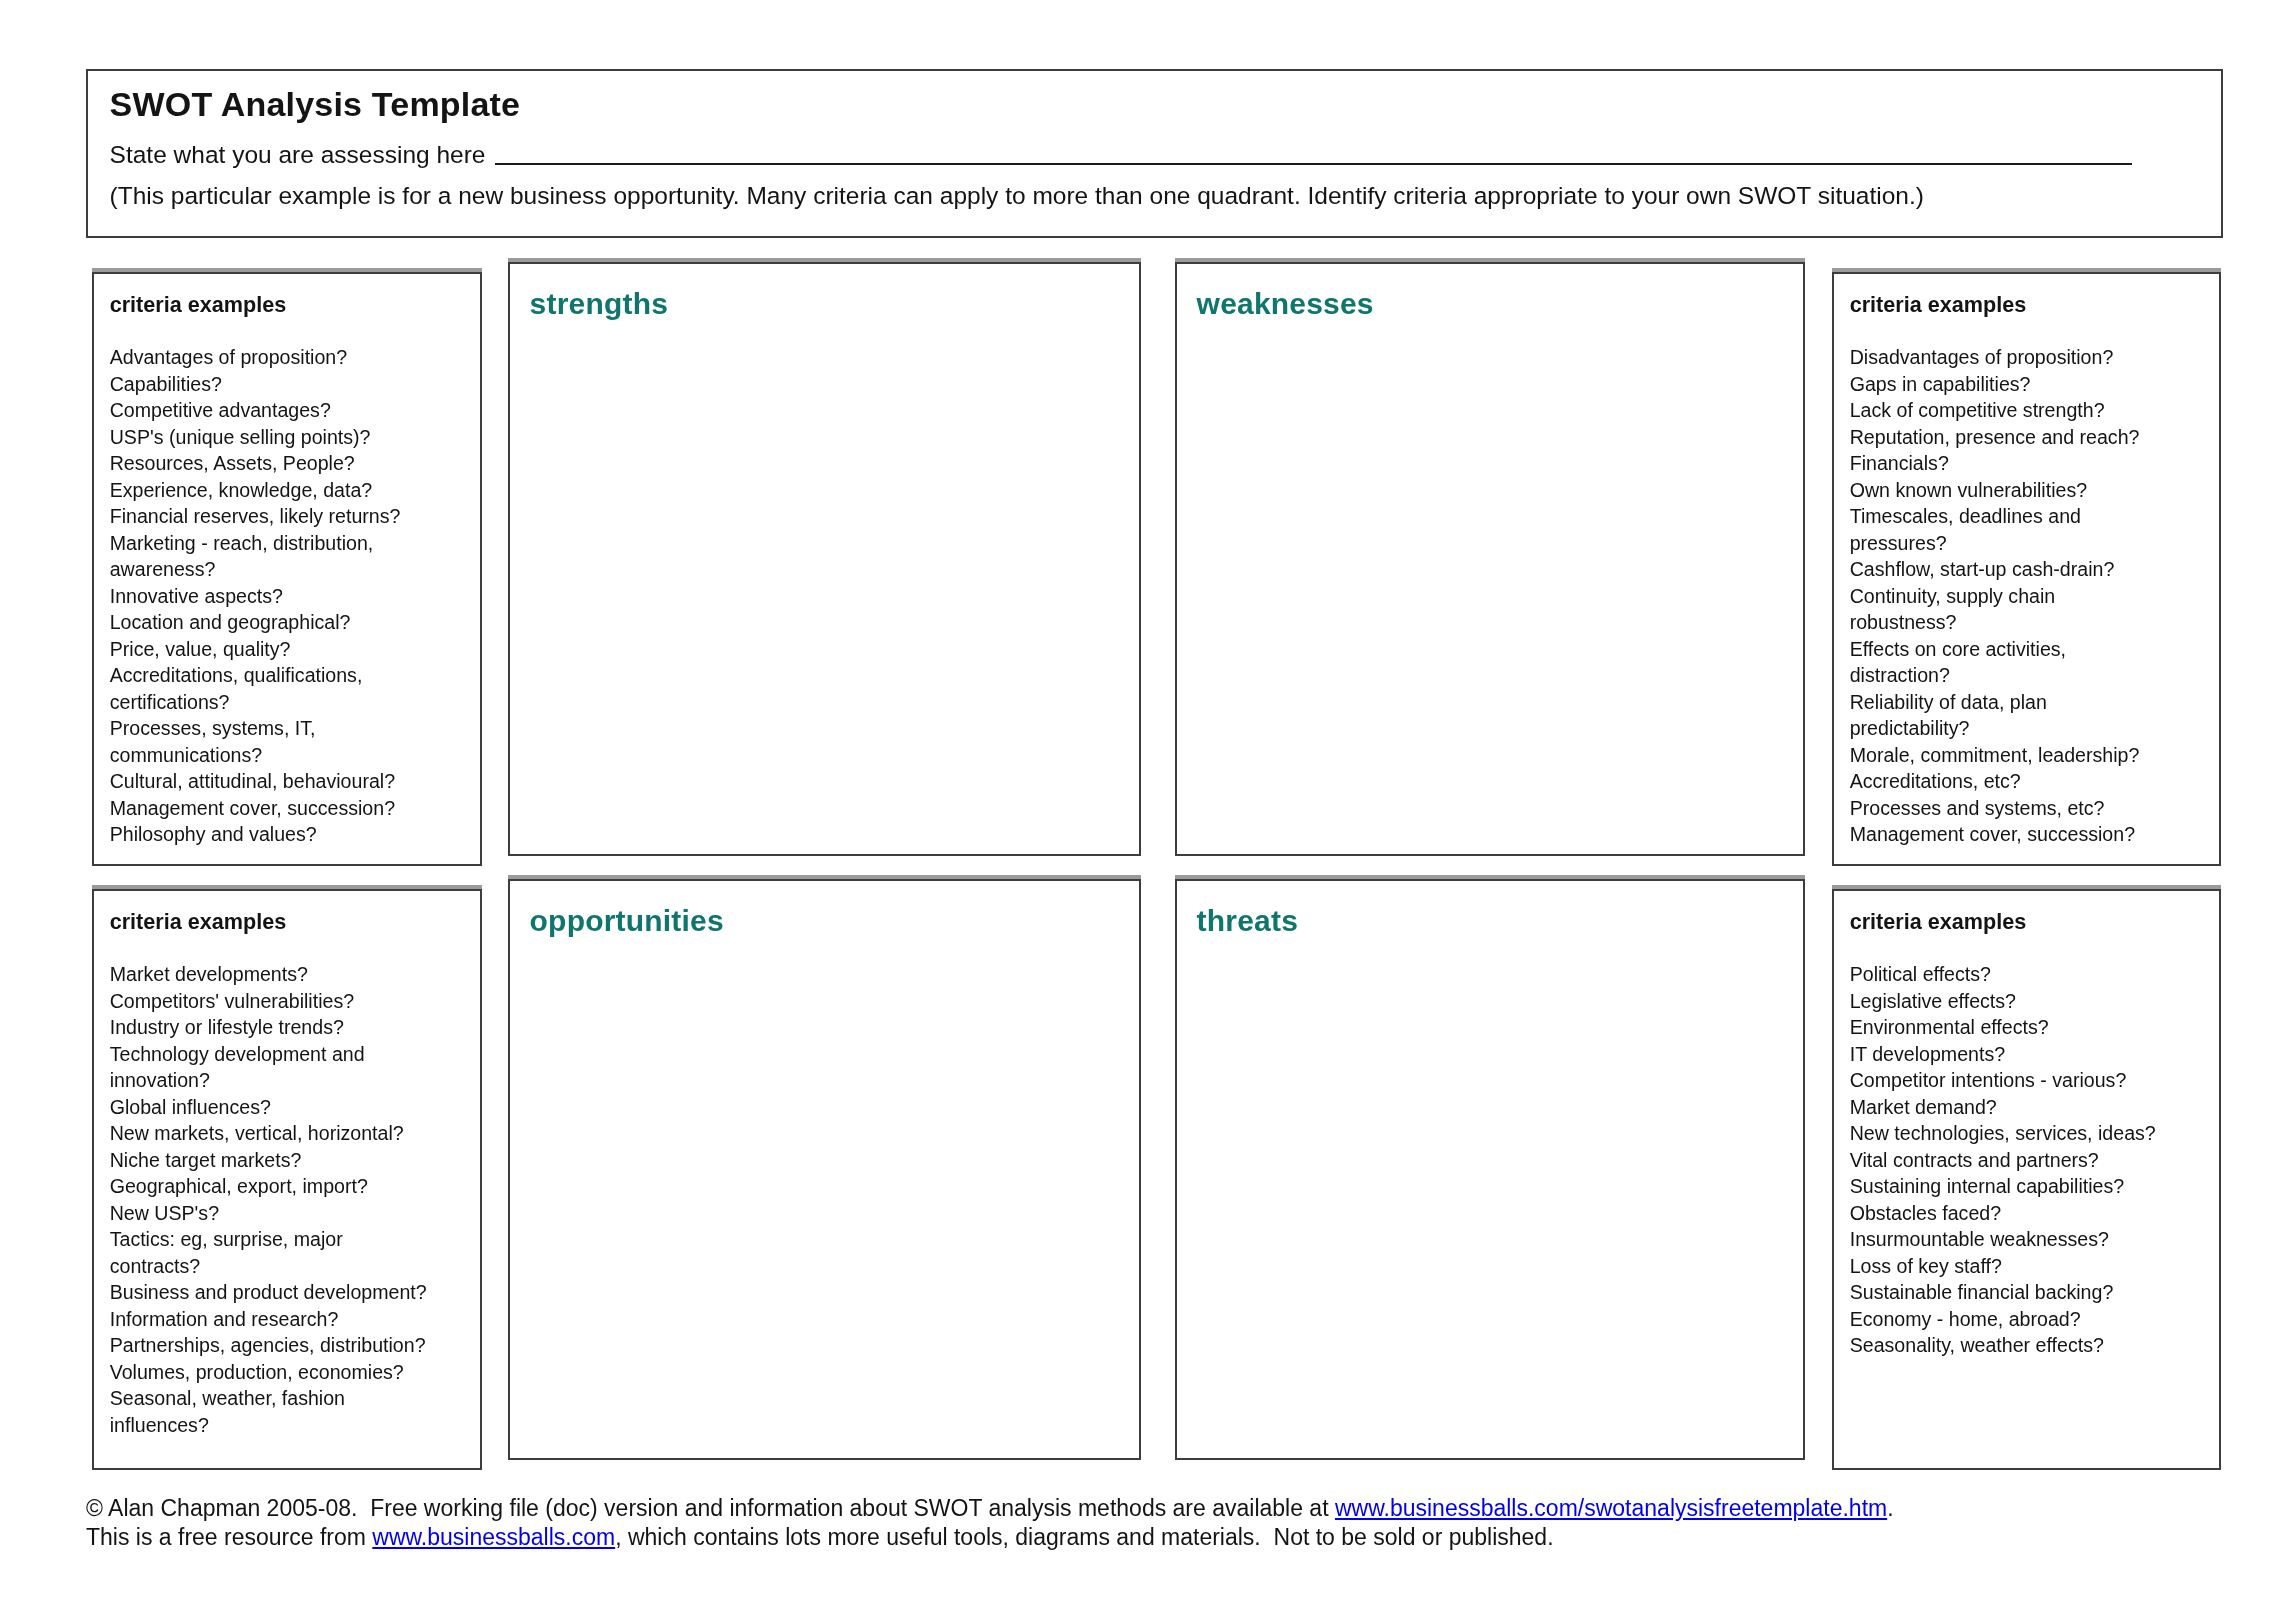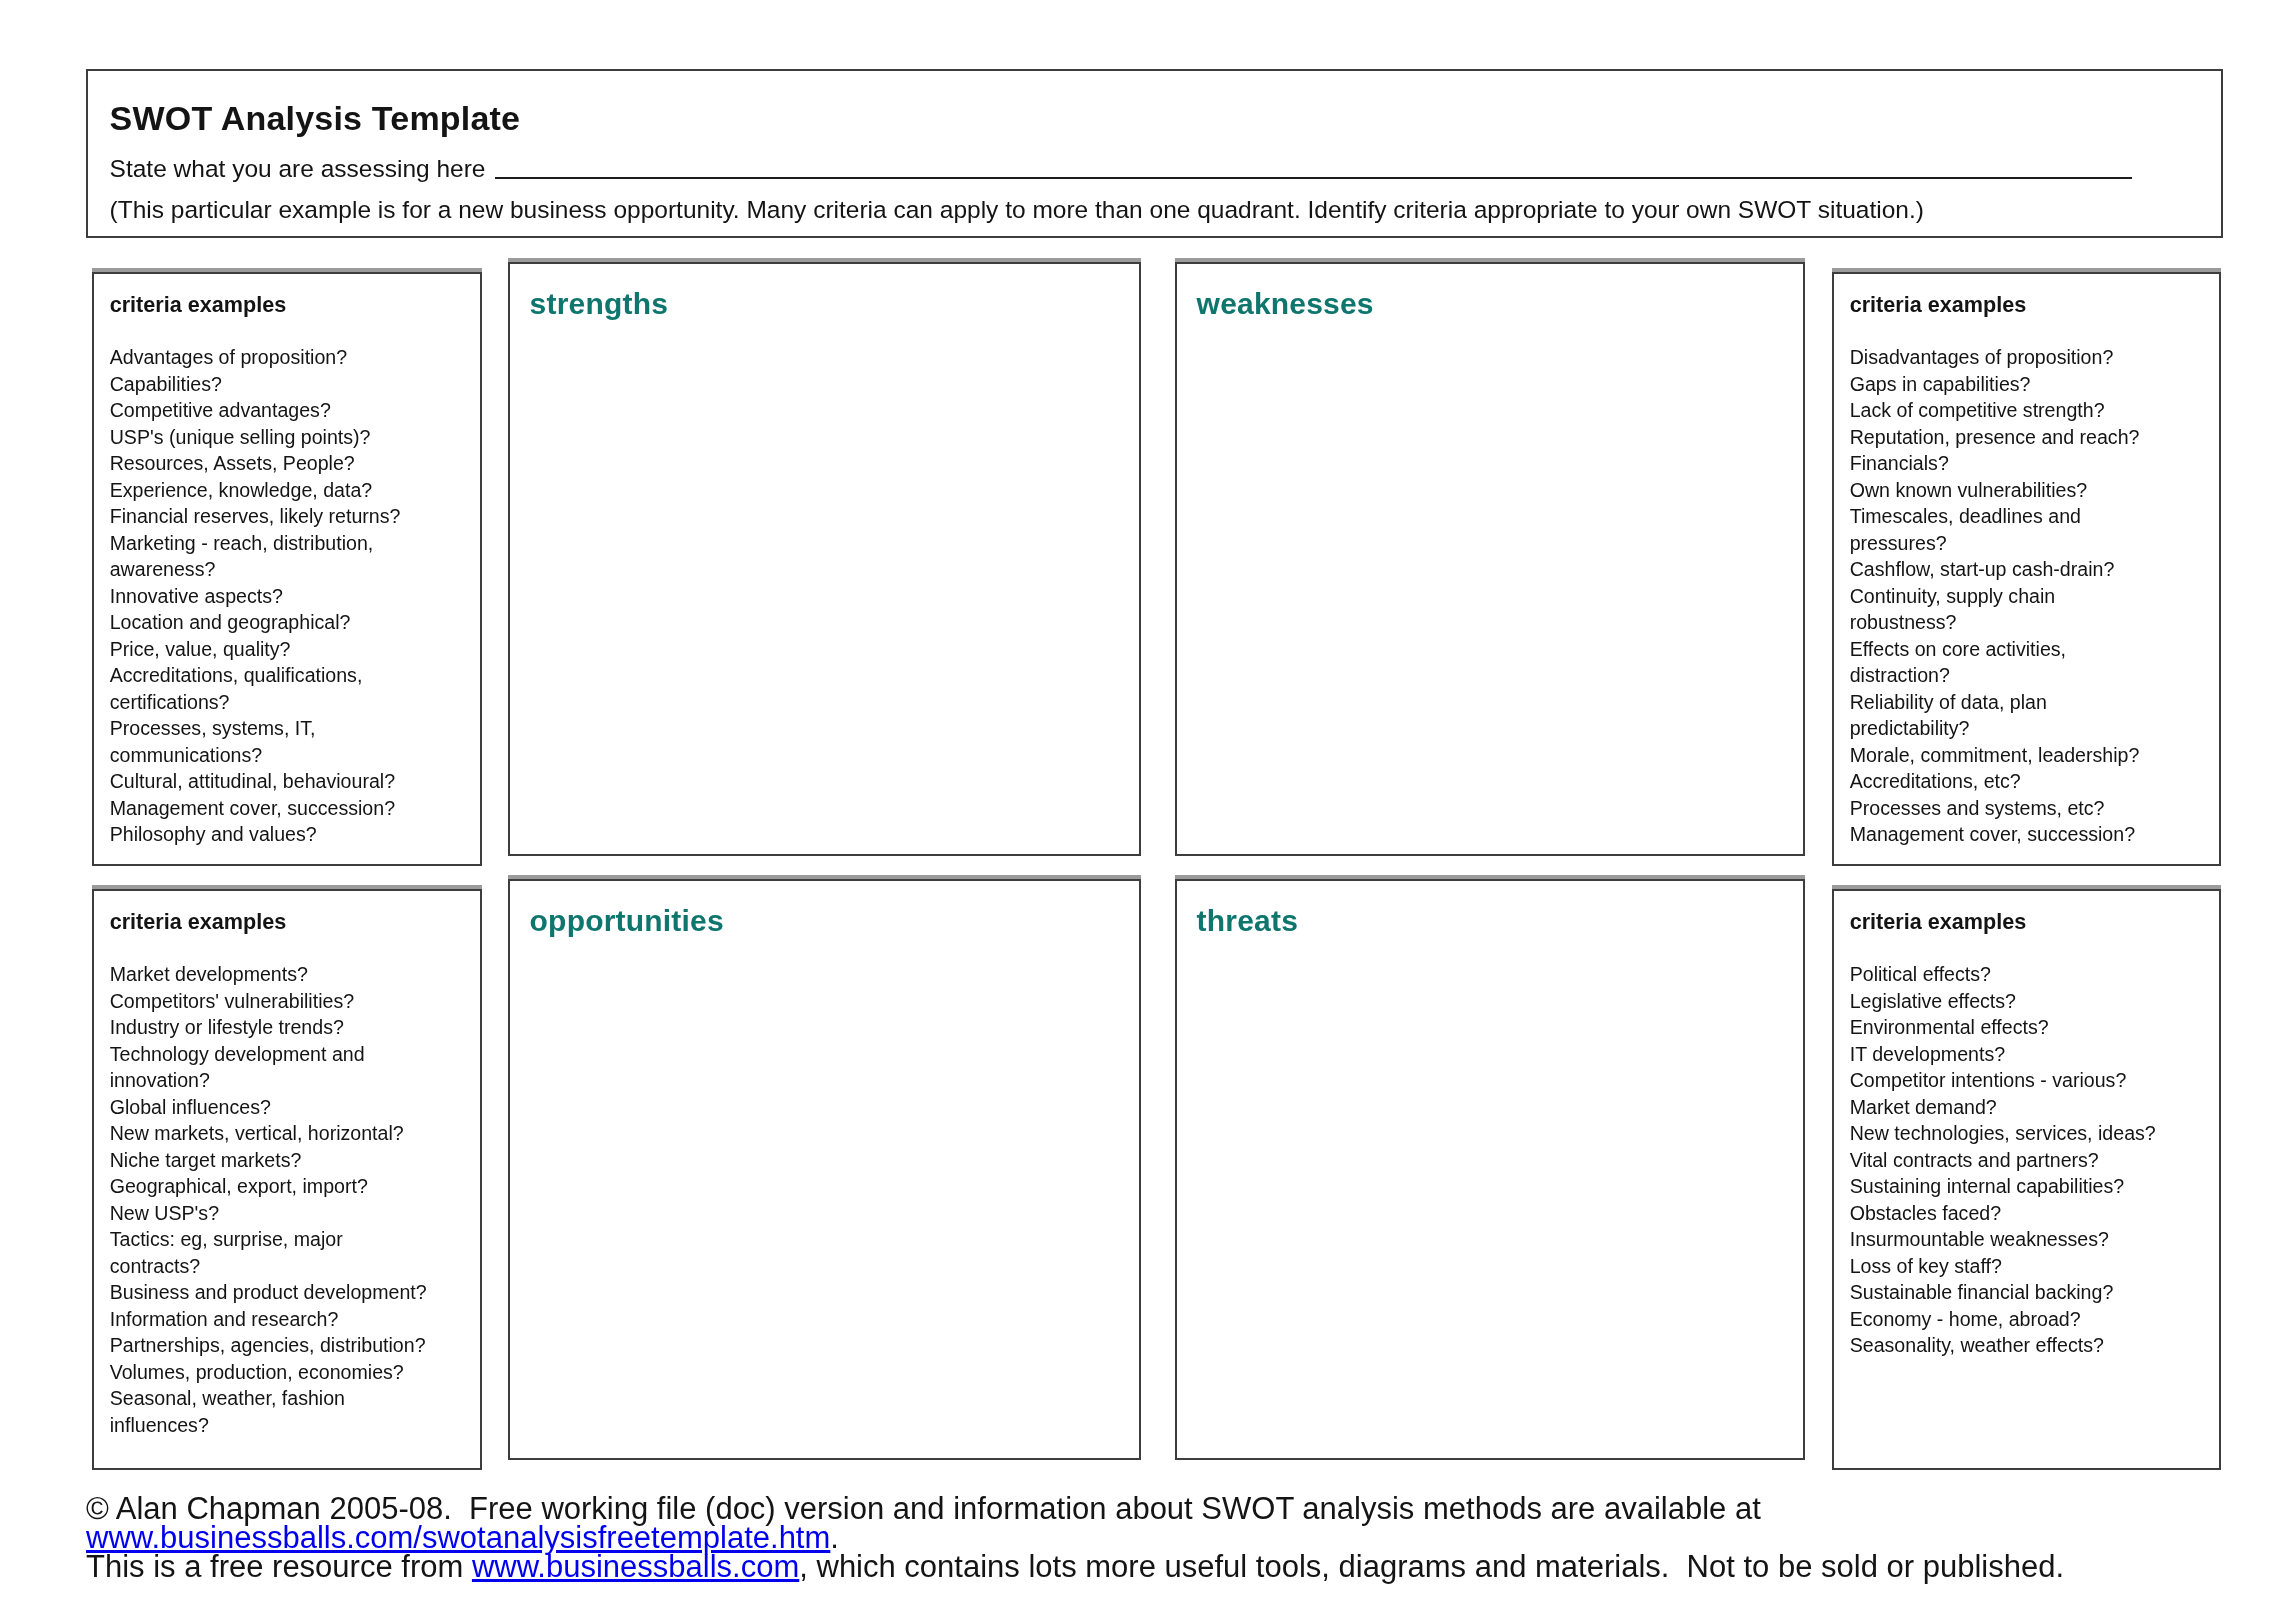--- a/index.html
+++ b/index.html
@@ -11,21 +11,21 @@
   .box {
     position:absolute; background:#ffffff; box-sizing:border-box;
     border:2px solid #3d3d3d;
   }
   .gridbox::before {
     content:''; position:absolute; left:-2px; right:-2px; top:-5.9px; height:3.9px;
     background:#9b9b9b;
   }
   
   .header-box { left:86px; top:69px; width:2137px; height:169px; padding:11.8px 21.6px; }
-  .title { font-size:34px; font-weight:bold; letter-spacing:0.2px; margin-top:16px; }
+  .title { font-size:34px; font-weight:bold; letter-spacing:0.2px; margin-top:2px; }
   .assess-row { display:flex; align-items:flex-end; margin-top:14.7px; font-size:24.5px; height:31px; }
   .assess-label { white-space:nowrap;text-align:center; }
   .assess-line { flex:1; border-bottom:2px solid #1c1c1c; margin:0 67px 4.9px 9.8px; height:1px; }
   .note { font-size:24.5px; margin-top:12.7px; }
   
   .c1r1 { left:92px;  top:262px; width:390px; height:594px; }
   .c2r1 { left:508px; top:262px; width:633px; height:594px; }
   .c3r1 { left:1175px;top:262px; width:630px; height:594px; }
   .c4r1 { left:1832px;top:262px; width:389px; height:594px; }
   .c1r2 { left:92px;  top:879px; width:390px; height:581px; }
@@ -36,21 +36,21 @@
   .criteria-box { padding:17.6px 15.7px;margin-top:10px; }
   .crit-head { font-size:21.6px; font-weight:bold; margin-bottom:26.5px; }
   .crit-item { font-size:19.6px; line-height:26.5px; white-space:pre-line; }
   
   .quad-box { padding:15.7px 19.6px; display:flex; flex-direction:column; }
   .quad-title { font-size:30px; font-weight:bold; color:#0f766e; letter-spacing:0.2px;margin-top:7px; }
   .quad-fill { flex:1; }
   
   .footer {
     position:absolute; left:86px; top:1494px; width:2166px;
-    font-size:31px; line-height:29px;
+    font-size:23px; line-height:29px;
   }
   .footer span { white-space:pre-wrap; }
   .footer a { color:#0000ee; text-decoration:underline; cursor:pointer; }
 </style>
 </head>
 <body>
 
 <div class="doc">
 
   <div class="box header-box">

